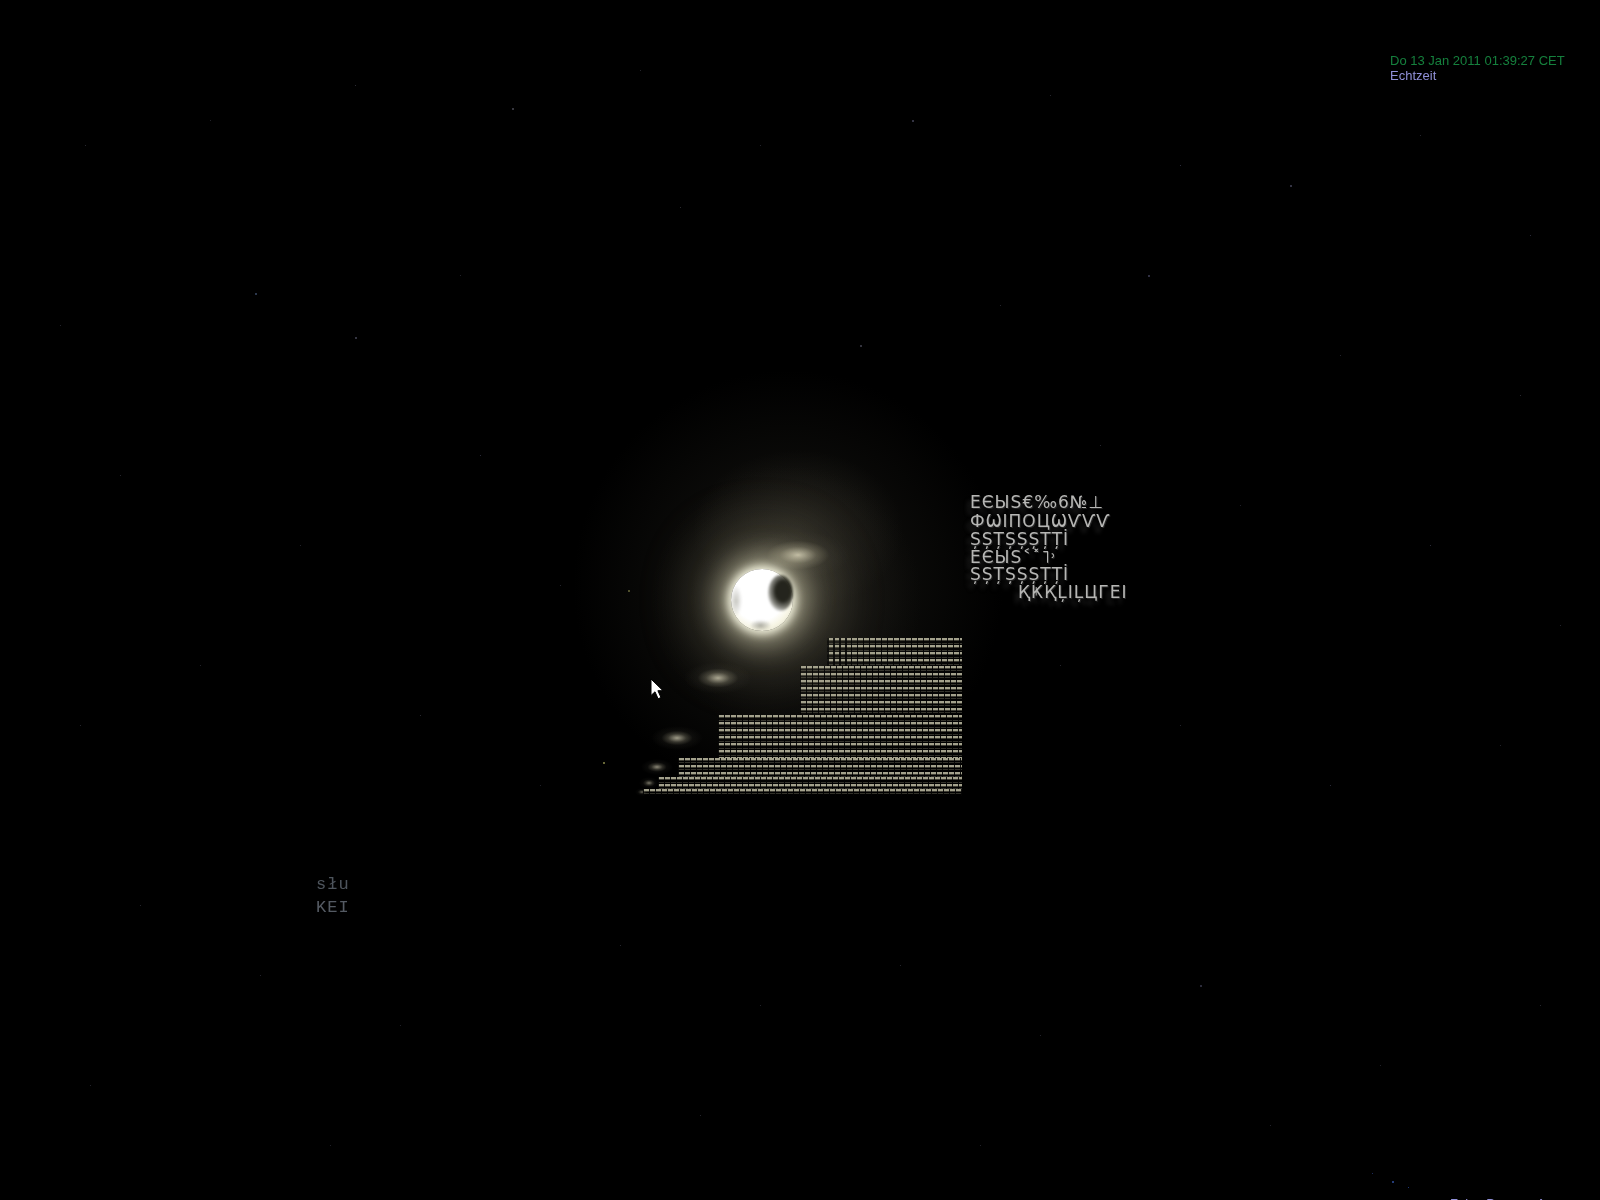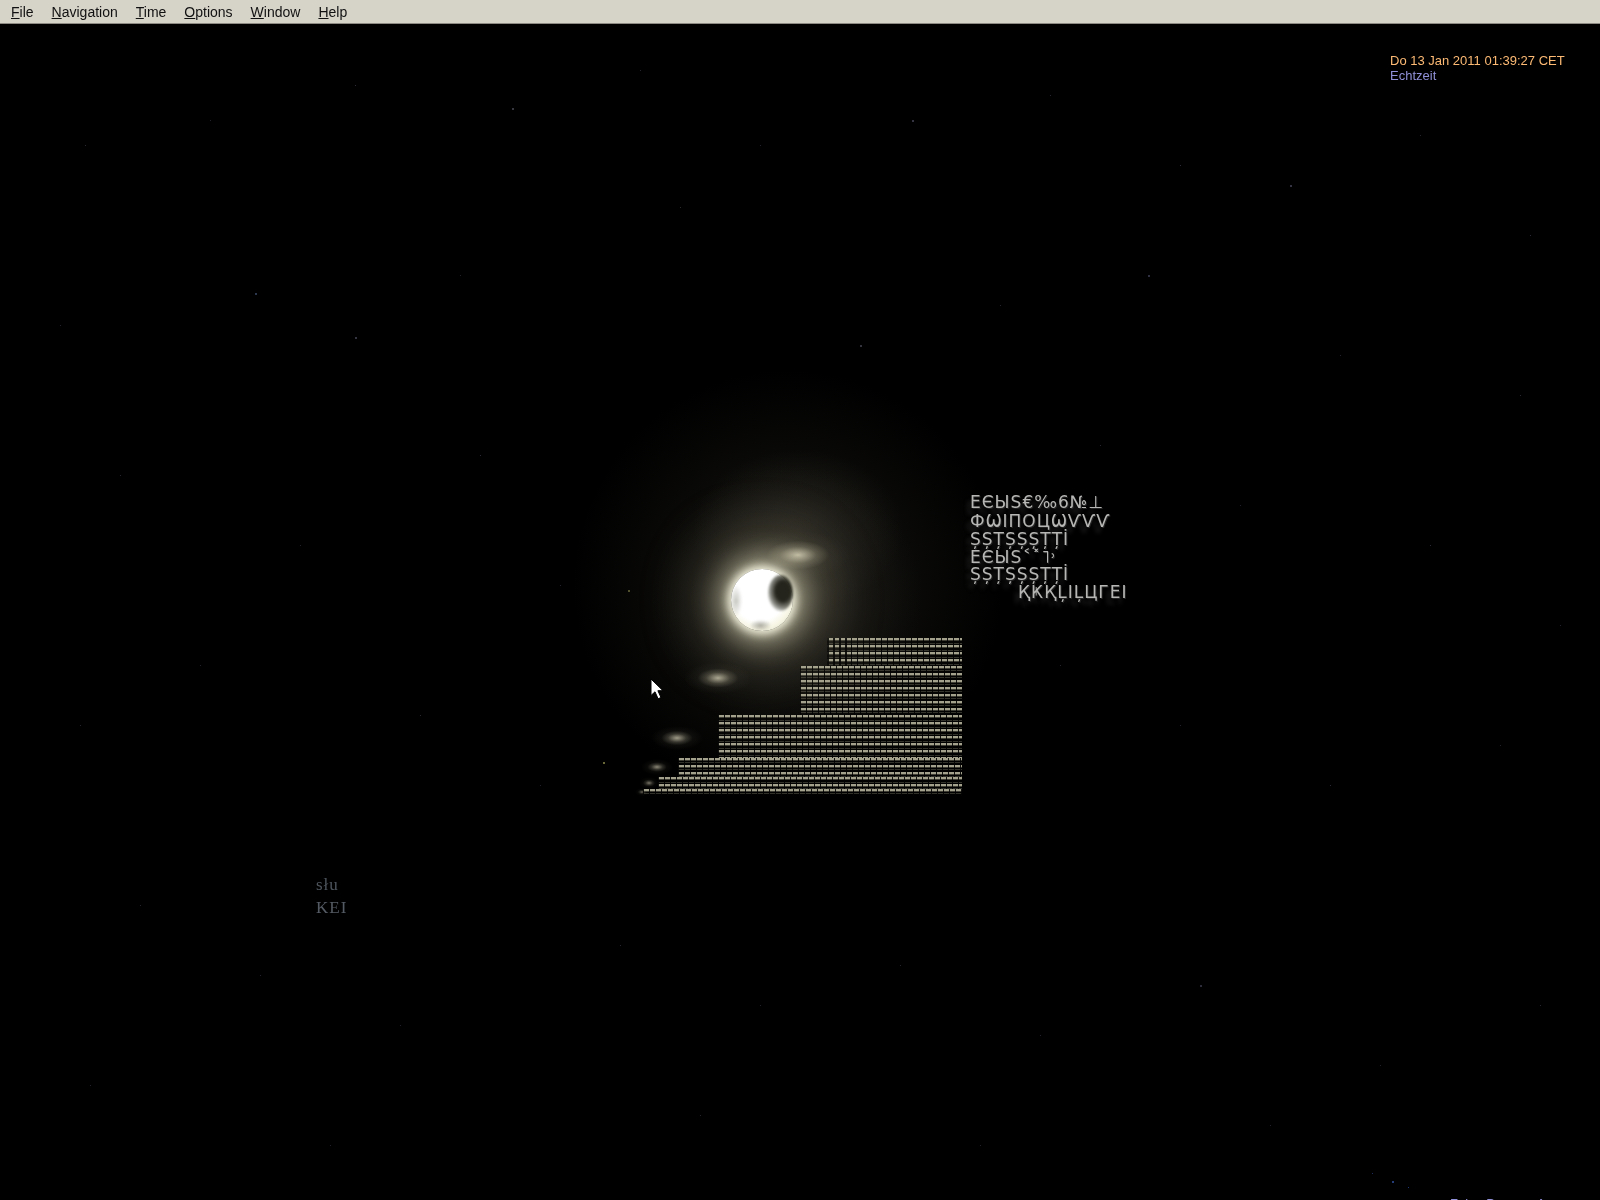--- a/index.html
+++ b/index.html
@@ -51,47 +51,37 @@
         rgba(0,0,0,0) 3px 4.5px,
         rgba(110,108,92,.45) 4.5px 5.5px,
         rgba(0,0,0,0) 5.5px 7px);}
 
   
   .glyph-row{position:absolute;font-family:"DejaVu Sans",sans-serif;font-size:17px;line-height:18px;
     color:#b6b6b4;letter-spacing:1px;white-space:nowrap;
     text-shadow:1px 1px 0 rgba(40,40,40,.9), -4px 6px 4px rgba(90,90,90,.35);}
 
   
-  #corner-glitch{position:absolute;left:316px;top:848px;font-family:Liberation Serif, serif;
+  #corner-glitch{position:absolute;left:316px;top:848px;font-family:Liberation Mono, monospace;
     color:#8d99a8;opacity:.55;font-size:17px;line-height:23px;letter-spacing:1px;}
   #corner-glitch .cg-line2{color:#9aa4b4;}
 
   
   .hud{position:absolute;font-size:13px;line-height:15px;white-space:pre;}
   #hud-datetime{left:1390px;top:28px;}
   #hud-timemode{left:1390px;top:43px;}
   #hud-follow{left:1450px;top:1171px;}
 
   #cursor{position:absolute;left:650px;top:653px;pointer-events:none;}
 </style>
 </head>
 <body>
 
 <div id="app">
 
-  <div id="menubar" style="background: rgb(214, 211, 201);">
-    <div id="menu-items" style="display: flex;">
-        <div class="menu-item"><u>F</u>ile</div>
-        <div class="menu-item"><u>N</u>avigation</div>
-        <div class="menu-item"><u>T</u>ime</div>
-        <div class="menu-item"><u>O</u>ptions</div>
-        <div class="menu-item"><u>W</u>indow</div>
-        <div class="menu-item"><u>H</u>elp</div>
-      </div>
-  </div>
 
   <div id="sky">
 
     <div id="star-layer">
         <span class="star" style="left: 85px; top: 120px; width: 1px; height: 1px; background: rgb(52, 52, 62);"></span>
         <span class="star" style="left: 210px; top: 95px; width: 1px; height: 1px; background: rgb(44, 44, 54);"></span>
         <span class="star" style="left: 355px; top: 60px; width: 1px; height: 1px; background: rgb(58, 58, 68);"></span>
         <span class="star" style="left: 512px; top: 83px; width: 2px; height: 2px; background: rgb(74, 74, 84);"></span>
         <span class="star" style="left: 640px; top: 45px; width: 1px; height: 1px; background: rgb(48, 48, 58);"></span>
         <span class="star" style="left: 760px; top: 120px; width: 1px; height: 1px; background: rgb(46, 46, 56);"></span>
@@ -185,21 +175,21 @@
         <div class="glyph-row" style="left: 970px; top: 523px;">ЕЄЫЅ˂˟˥˒</div>
         <div class="glyph-row" style="left: 970px; top: 540px;">ȘȘȚȘȘȘȚȚİ</div>
         <div class="glyph-row" style="left: 970px; top: 558px; margin-left: 48px;">ҚҜҚĻІĻЦГЕІ</div>
       </div>
 
     <div id="corner-glitch">
       <div class="cg-line1">słu</div>
       <div class="cg-line2">ΚΕΙ</div>
     </div>
 
-    <div id="hud-datetime" class="hud" style="color: #fdba74;">Do 13 Jan 2011 01:39:27 CET</div>
+    <div id="hud-datetime" class="hud" style="color: #15803d;">Do 13 Jan 2011 01:39:27 CET</div>
     <div id="hud-timemode" class="hud" style="color: rgb(144, 144, 216);">Echtzeit</div>
 
     <div id="hud-follow" class="hud" style="color: rgb(144, 144, 216);">Folge Procyon A</div>
 
     <svg id="cursor" width="16" height="23" viewBox="0 0 16 23">
       <polygon points="1,1 1,17.5 5,13.8 8.1,20.8 11,19.5 7.9,12.7 13,12.7" fill="#ffffff" stroke="#000000" stroke-width="1"></polygon>
     </svg>
 
   </div>
 </div>

